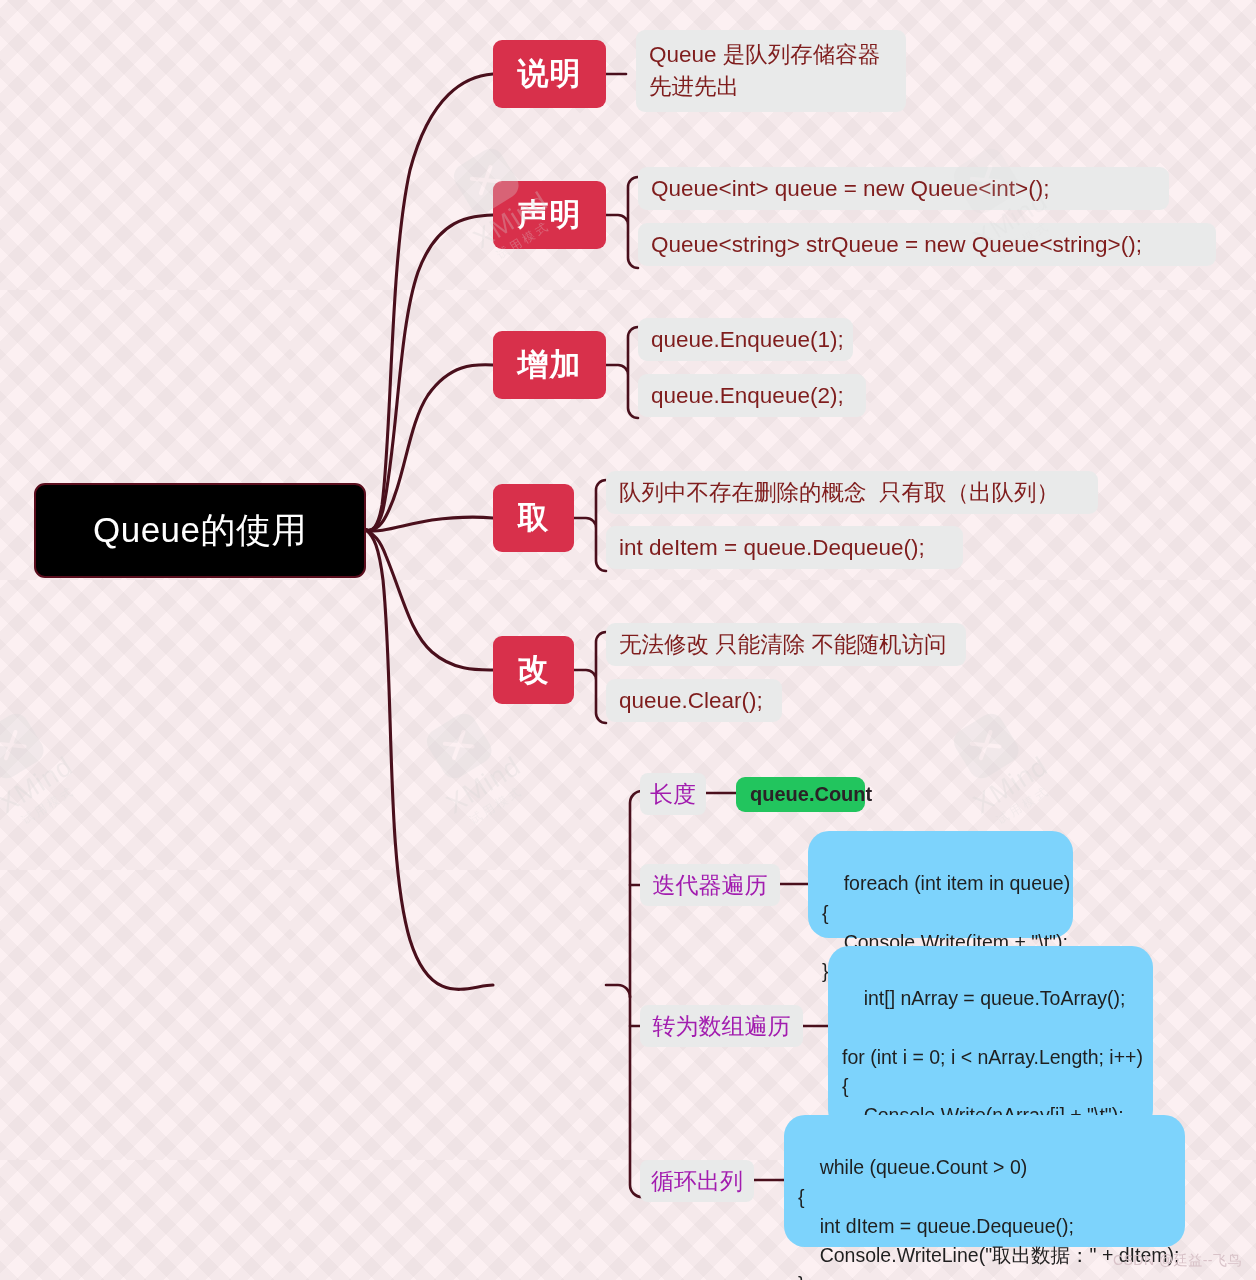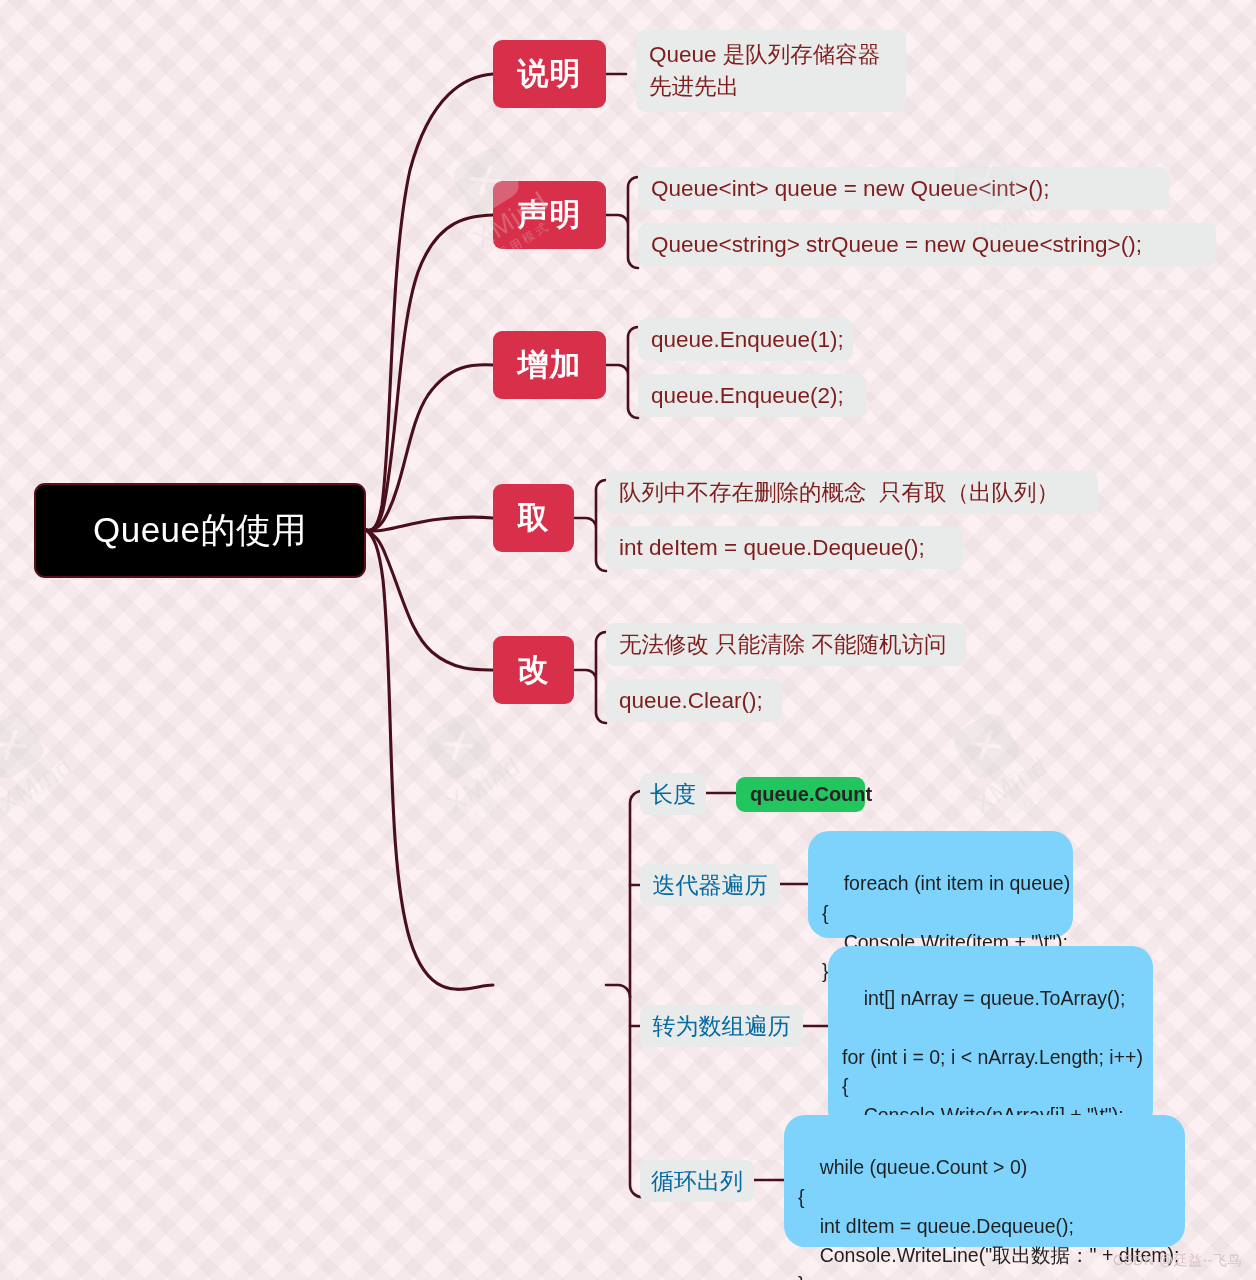--- a/index.html
+++ b/index.html
@@ -80,21 +80,21 @@
     font-size:19.5px;
     line-height:1.5;
     padding:9px 14px;
     white-space:pre;
     align-items:flex-start;
     display:block;
   }
   .sub{
     background:#e9eaea;
     border-radius:8px;
-    color:#0369a1;
+    color:#a21caf;
     font-size:23px;
     padding:6px 12px;
     justify-content:center;
     white-space:pre;
   }
 
   
   .wm{
     position:absolute;
     transform-origin:center center;

